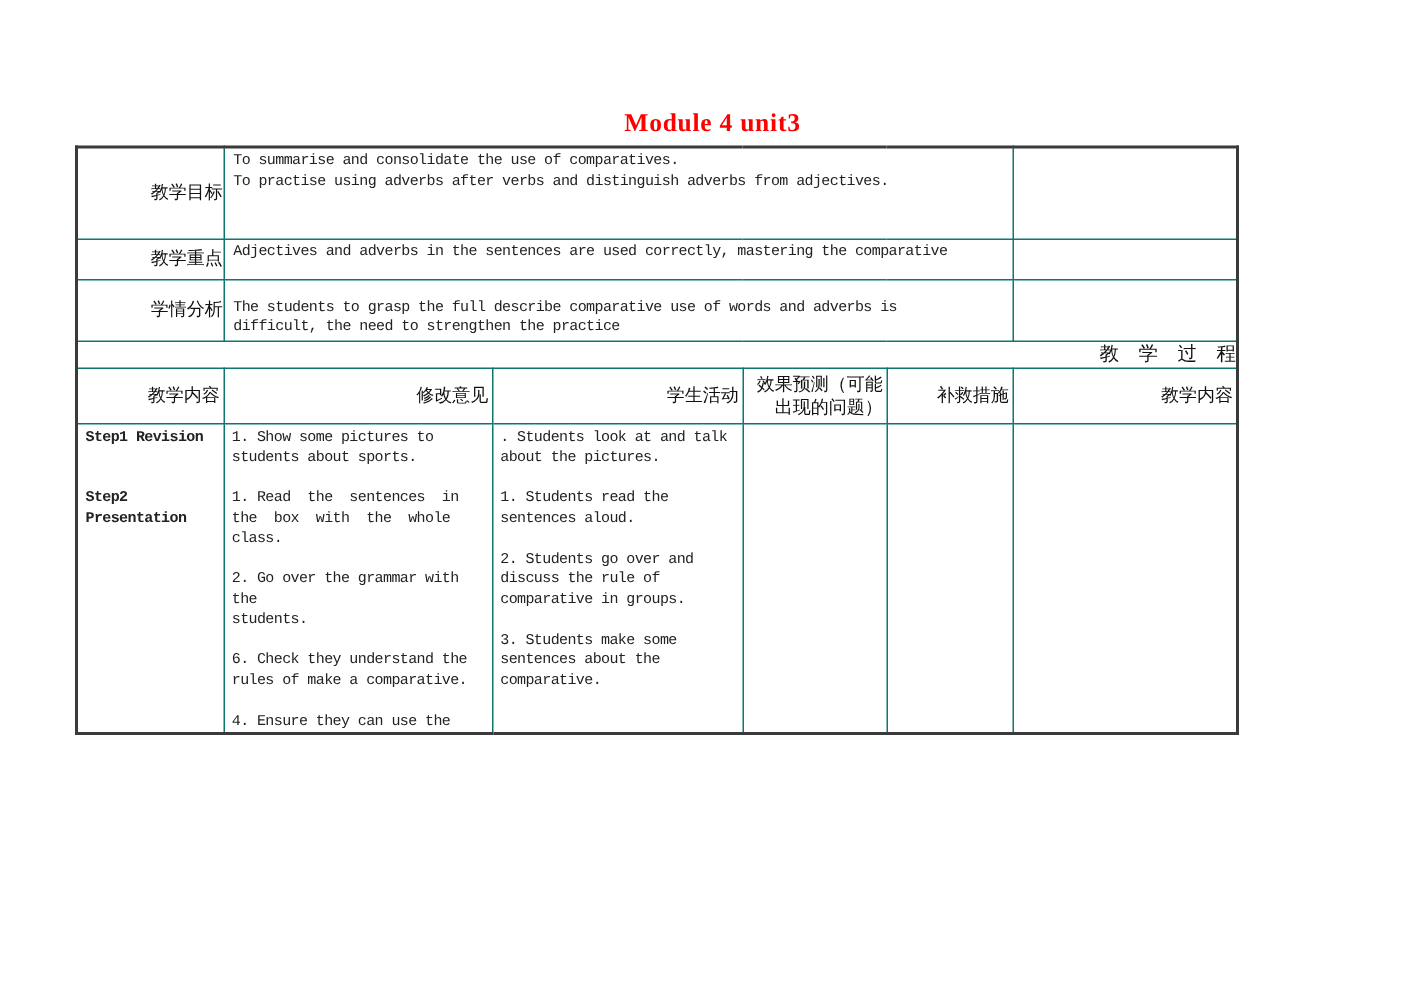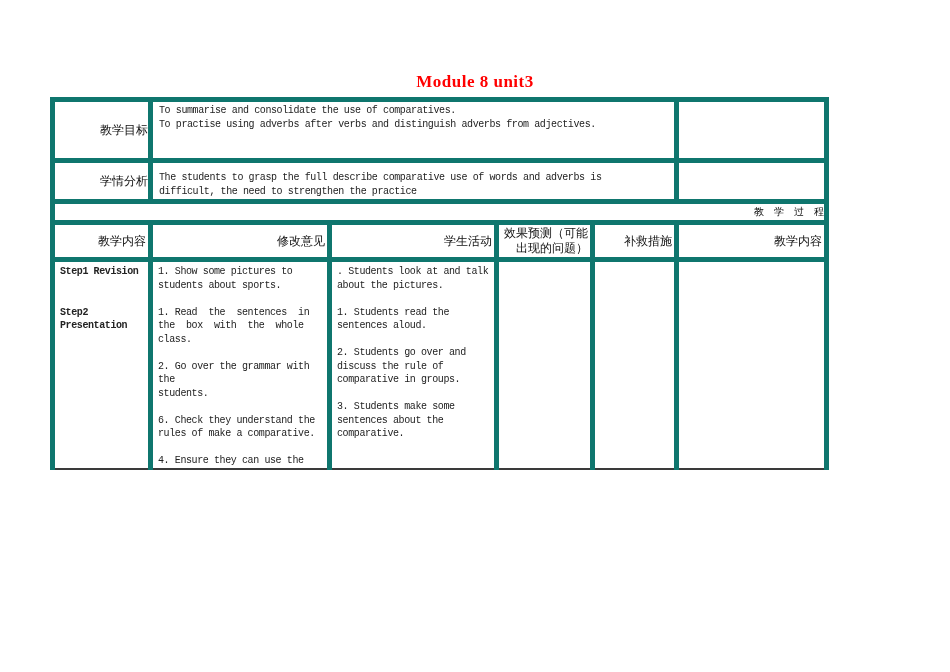--- a/index.html
+++ b/index.html
@@ -19,21 +19,21 @@
 
   table.lesson-table {
     position: absolute;
     left: 50px; top: 97px;
     width: 774px;
     border-collapse: collapse;
     table-layout: fixed;
     border: 2px solid #3a3a3a;
   }
   table.lesson-table td {
-    border: 5px solid #0f766e;
+    border: 1px solid #0f766e;
     overflow: hidden;
   }
 
   
   .cjk {
     font-family: "Liberation Sans", "DejaVu Sans", sans-serif;
     font-size: 12px;
     text-align: right;
     vertical-align: middle;
     line-height: 15px;
@@ -49,56 +49,61 @@
     white-space: pre-wrap;
     word-wrap: break-word;
     color: #222;
   }
 
   td.info-content { vertical-align: top; padding: 2px 4px 2px 6px; }
   td.info-content.v-bottom { vertical-align: bottom; padding-bottom: 1px; }
 
   td.banner-cell {
     height: 18px;
-    font-size: 10px;
+    font-size: 13px;
     line-height: 16px;
   }
 
   tr.header-row td { height: 37px; padding: 1px 2px; }
 
   tr.body-row td {
     height: 193px;
     vertical-align: top;
     padding: 3px 2px 0 5px;
     margin-left: 48px;
   }
   tr.body-row td { border-bottom: 2px solid #3a3a3a; }
 
   .bold { font-weight: bold; }
 </style>
 </head>
 <body>
 
-<div class="page-title">Module 8 unit3</div>
+<div class="page-title">Module 4 unit3</div>
 
 <table class="lesson-table">
   <colgroup>
     <col style="width:98px">
     <col style="width:179px">
     <col style="width:167px">
     <col style="width:96px">
     <col style="width:84px">
     <col style="width:150px">
   </colgroup>
 
   <tbody>
       <tr>
     <td class="cjk" style="height:61px">教学目标</td>
     <td class="mono info-content" colspan="4">To summarise and consolidate the use of comparatives.
 To practise using adverbs after verbs and distinguish adverbs from adjectives.</td>
+    <td></td>
+  </tr>
+  <tr>
+    <td class="cjk" style="height:27px">教学重点</td>
+    <td class="mono info-content" colspan="4">Adjectives and adverbs in the sentences are used correctly, mastering the comparative</td>
     <td></td>
   </tr>
   <tr>
     <td class="cjk" style="height:41px">学情分析</td>
     <td class="mono info-content v-bottom" colspan="4">The students to grasp the full describe comparative use of words and adverbs is
 difficult, the need to strengthen the practice</td>
     <td></td>
   </tr>
 
   <tr>

